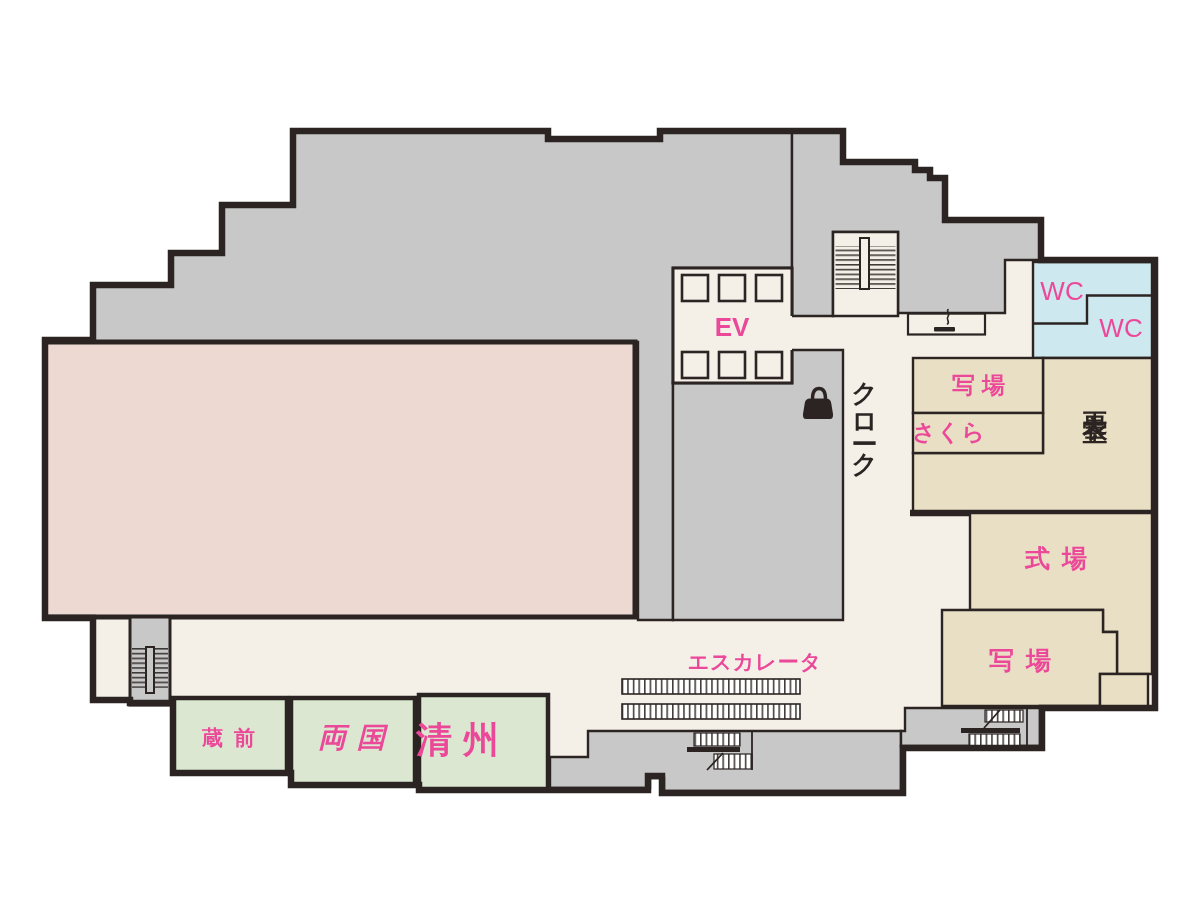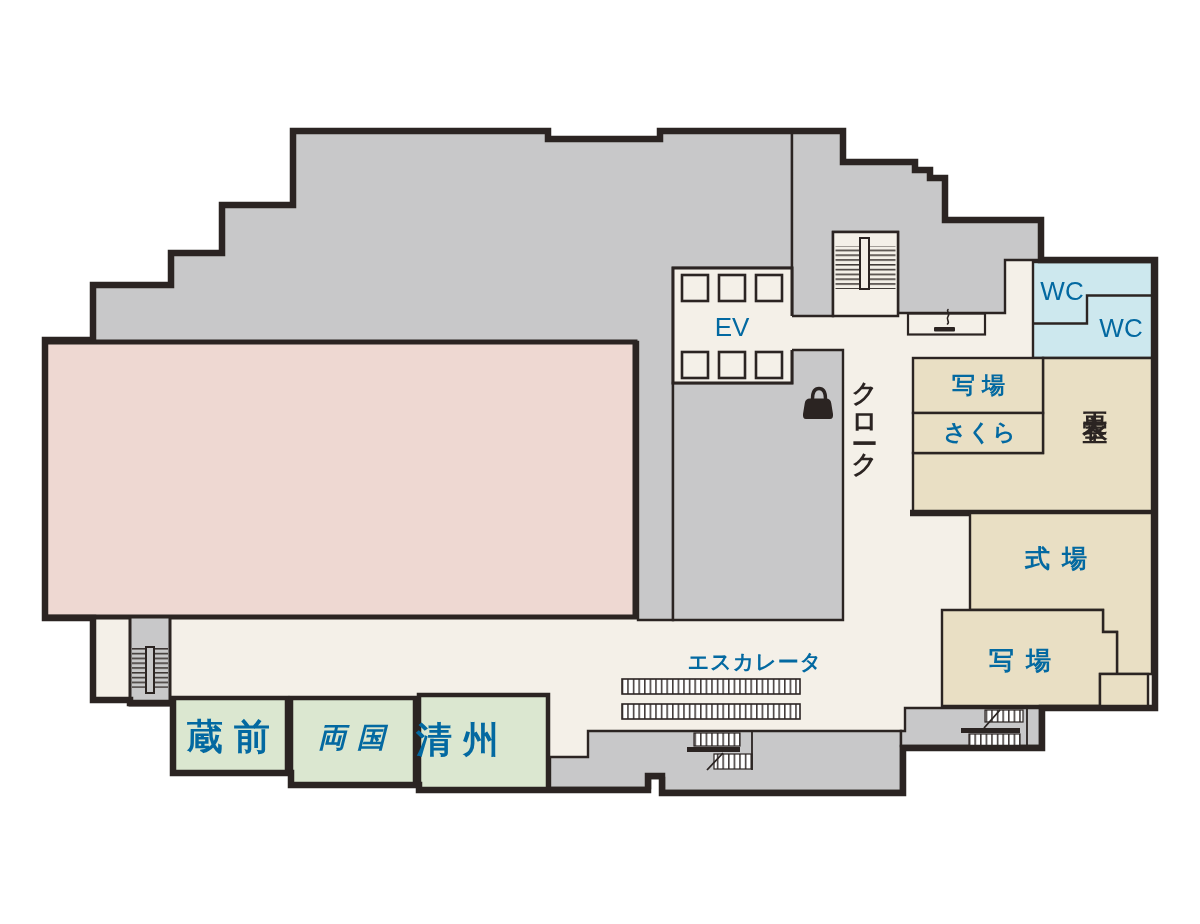--- a/index.html
+++ b/index.html
@@ -1,19 +1,19 @@
 <!DOCTYPE html>
 <html><head>
 <meta charset="utf-8">
 <style>
   html,body{margin:0;padding:0;background:#ffffff;}
   .stage{position:relative;width:1200px;height:924px;background:#ffffff;overflow:hidden;
          font-family:"Liberation Sans","DejaVu Sans",sans-serif;}
   .stage svg{position:absolute;left:0;top:0;}
-  .lbl{position:absolute;transform:translate(-50%,-50%);color:#0369a1;font-weight:600;
+  .lbl{position:absolute;transform:translate(-50%,-50%);color:#ec4899;font-weight:600;
        white-space:nowrap;line-height:1;}
   .lbl-v{position:absolute;transform:translateX(-50%);color:#2b2422;font-weight:600;
         writing-mode:vertical-rl;text-orientation:upright;line-height:1;white-space:nowrap;}
 </style>
 </head>
 <body>
 
 <div class="stage">
 <svg width="1200" height="924" viewBox="0 0 1200 924">
   <defs>
@@ -94,26 +94,26 @@
   </g>
 
   <g>
     <path d="M806 419 q-3.5 0 -3 -5 l1.8 -11 q0.7 -4.5 5.2 -4.5 h16 q4.5 0 5.2 4.5 l1.8 11 q0.5 5 -3 5 Z" fill="#2b2422"></path>
     <path d="M812.5 399 q0 -10.5 6.5 -10.5 q6.5 0 6.5 10.5" fill="none" stroke="#2b2422" stroke-width="3.4"></path>
   </g>
 
   <path fill="none" stroke="#2b2422" stroke-width="6.5" stroke-linejoin="miter" d="M293 131 H548 V139 H660 V131 H843 V162 H915 V170 H930 V178 H945 V220 H1041 V260 H1155 V708 H1042 V748 H903 V793 H662 V776 H648 V790 H419 V785 H291 V773 H173 V703 H130 V700 H93 V618 H45 V340 H93 V285 H171 V253 H222 V205 H293 Z"></path>
 </svg>
 
-  <div class="lbl" style="left:732px;top:327px;font-size:26px;font-weight:400;">EV</div>
+  <div class="lbl" style="left:732px;top:327px;font-size:26px;font-weight:700;">EV</div>
   <div class="lbl-v" style="left:865px;top:363px;font-size:26px;letter-spacing:4px;">クローク</div>
   <div class="lbl" style="left:1062px;top:291px;font-size:26px;font-weight:500;">WC</div>
   <div class="lbl" style="left:1121px;top:328px;font-size:26px;font-weight:500;">WC</div>
   <div class="lbl" style="left:982px;top:385px;font-size:23px;letter-spacing:7px;">写場</div>
-  <div class="lbl" style="left:980px;top:432px;font-size:23px;letter-spacing:1px;">さくら</div>
+  <div class="lbl" style="left:949px;top:432px;font-size:23px;letter-spacing:1px;">さくら</div>
   <div class="lbl-v" style="left:1095px;top:392px;font-size:25px;letter-spacing:3px;">更衣室</div>
   <div class="lbl" style="left:1062px;top:558px;font-size:25px;letter-spacing:12px;">式場</div>
   <div class="lbl" style="left:1026px;top:660px;font-size:25px;letter-spacing:12px;">写場</div>
   <div class="lbl" style="left:710px;top:661px;font-size:21px;letter-spacing:1px;margin-left:45px;">エスカレータ</div>
-  <div class="lbl" style="left:234px;top:737px;font-size:36px;letter-spacing:11px;">蔵前</div>
+  <div class="lbl" style="left:234px;top:737px;font-size:21px;letter-spacing:11px;">蔵前</div>
   <div class="lbl" style="left:357px;top:738px;font-size:28px;letter-spacing:11px;font-style:italic;">両国</div>
   <div class="lbl" style="left:463px;top:740px;font-size:36px;letter-spacing:11px;">清州</div>
 </div>
 
 </body></html>

